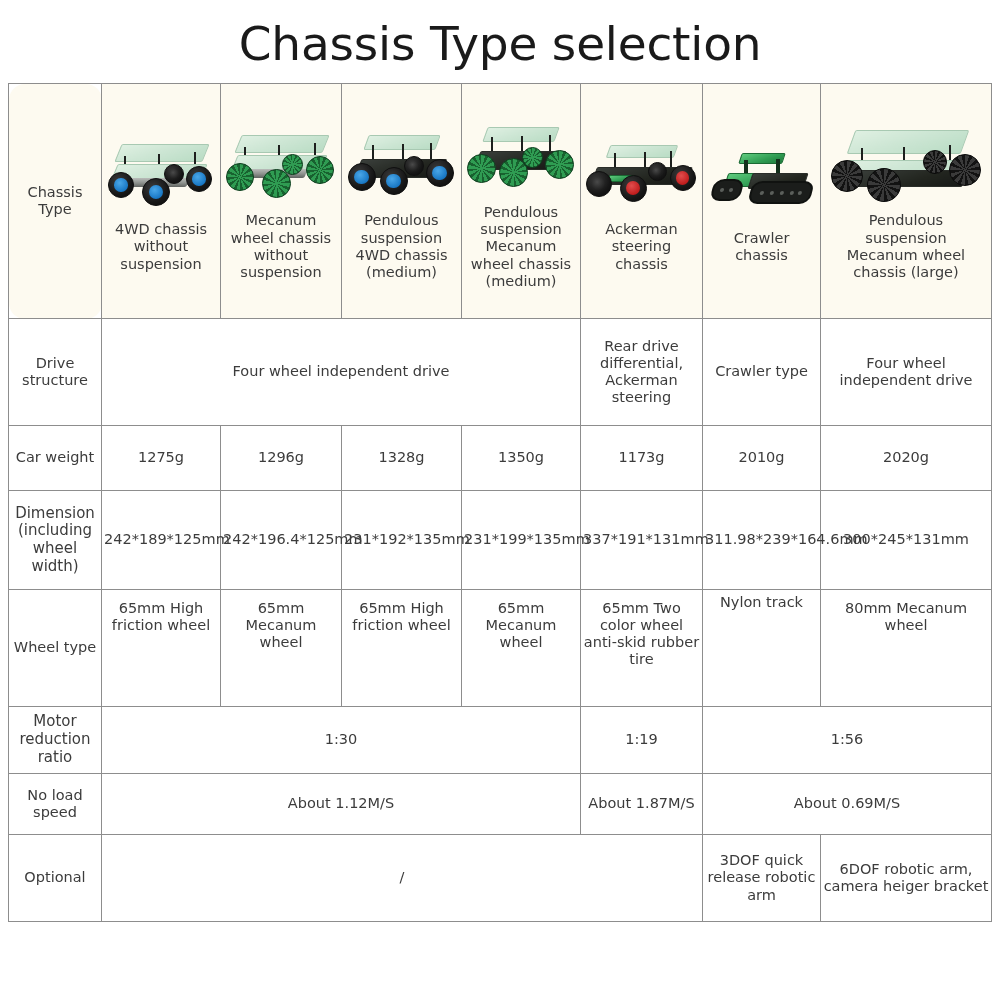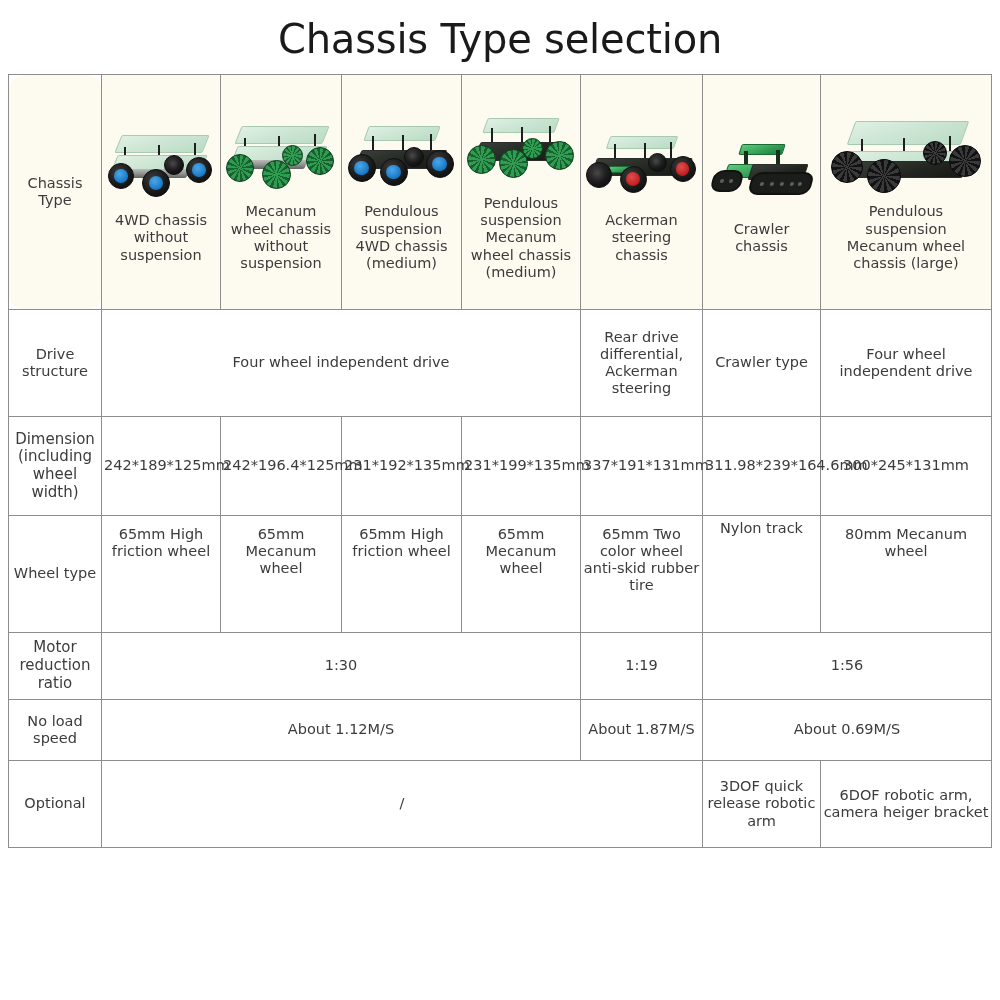--- a/index.html
+++ b/index.html
@@ -15,21 +15,21 @@
     overflow: hidden;
   }
   .page {
     position: relative;
     width: 1000px;
     height: 1000px;
     box-sizing: border-box;
   }
   .title {
     text-align: center;
-    font-size: 40px;
+    font-size: 47px;
     font-weight: 400;
     letter-spacing: -0.2px;
     color: #1a1a1a;
     padding-top: 16px;
     padding-bottom: 12px;
     font-family: "DejaVu Sans", sans-serif;
   }
   table.spec {
     border-collapse: collapse;
     table-layout: fixed;
@@ -359,20 +359,30 @@
       </tr>
 
       <tr>
         <td class="rowhead" style="height:100px">Drive structure</td>
         <td colspan="4">Four wheel independent drive</td>
         <td>Rear drive differential, Ackerman steering</td>
         <td>Crawler type</td>
         <td>Four wheel independent drive</td>
       </tr>
 
+      <tr>
+        <td class="rowhead" style="height:58px">Car weight</td>
+        <td>1275g</td>
+        <td>1296g</td>
+        <td>1328g</td>
+        <td>1350g</td>
+        <td>1173g</td>
+        <td>2010g</td>
+        <td>2020g</td>
+      </tr>
 
       <tr>
         <td class="rowhead" style="height:92px;font-size:15px">
           <span>Dimension (including wheel width)</span>
         </td>
         <td>242*189*125mm</td>
         <td>242*196.4*125mm</td>
         <td>231*192*135mm</td>
         <td>231*199*135mm</td>
         <td>337*191*131mm</td>

